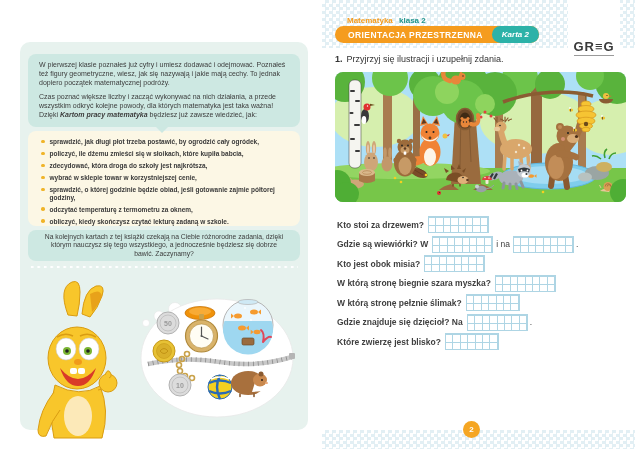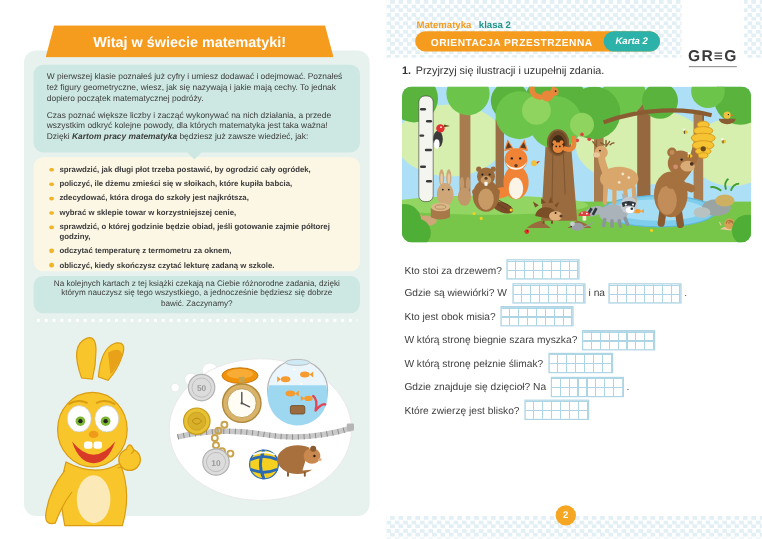--- a/index.html
+++ b/index.html
@@ -39,53 +39,50 @@
            background-size:7px 7px;}
   .band-top{left:322px;top:0;width:313px;height:48px;}
   .band-bottom{left:322px;top:430px;width:313px;height:19px;}
   .greg-box{left:568px;top:0;width:52px;height:62px;background:#fff;display:flex;
             flex-direction:column;align-items:center;justify-content:flex-end;padding-bottom:6px;box-sizing:border-box;}
   .greg-logo{font-size:13px;font-weight:bold;letter-spacing:1px;color:#3a3a3a;line-height:1;margin-top:10px;}
   .greg-tagline{width:40px;height:1px;background:#9a9a9a;margin-top:2px;}
   .hdr-labels{left:347px;top:16px;font-size:8px;font-weight:bold;text-align:right;}
   .hdr-subject{color:#f59c1e;}
   .hdr-grade{color:#1f948a;margin-left:4px;}
-  .pill-row{left:346px;top:26px;display:flex;align-items:center;}
+  .pill-row{left:335px;top:26px;display:flex;align-items:center;}
   .pill-orange{background:#f59c1e;border-radius:9px;height:17px;display:flex;align-items:center;
                padding:0 0 0 13px;}
   .pill-orange .sect{color:#fff;font-weight:bold;font-size:8.5px;letter-spacing:0.4px;padding-right:9px;}
   .pill-teal{background:#2cb2a8;border-radius:9px;height:17px;display:flex;align-items:center;
              padding:0 10px;color:#fff;font-weight:bold;font-size:8px;font-style:italic;}
   .task-line{left:335px;top:54px;display:flex;font-size:9px;color:#333;}
   .task-num{font-weight:bold;margin-right:4px;}
   .illu-wrap{left:335px;top:72px;width:291px;height:130px;border-radius:8px;overflow:hidden;}
   .questions{left:337px;top:217px;width:292px;}
   .q-row{display:flex;align-items:center;height:15px;margin-bottom:4.5px;
          font-size:8.5px;color:#3f3f3f;}
-  .q-label{margin-right:4px;white-space:nowrap;}
+  .q-label{margin-right:4px;white-space:nowrap;font-weight:bold;}
   .q-mid{margin:0 3px;white-space:nowrap;}
   .q-suffix{margin-left:2px;}
   .agrid{height:15px;box-sizing:content-box;background:#fff;border:1px solid #aed5e4;
          background-image:repeating-linear-gradient(90deg,transparent 0 6.4px,#aed5e4 6.4px 7.4px),
                           repeating-linear-gradient(0deg,transparent 0 6.4px,#aed5e4 6.4px 7.4px);}
   .g8{width:59px;} .g7{width:52px;}
   .page-circle{left:463px;top:421px;width:17px;height:17px;border-radius:50%;background:#f5a623;
                display:flex;align-items:center;justify-content:center;color:#fff;
                font-size:8px;font-weight:bold;z-index:2;}
 </style>
 </head>
 <body>
 
 <div id="canvas">
 
   <div class="abs left-page"></div>
 
-  <div class="abs banner">
-    <span>Witaj w świecie matematyki!</span>
-  </div>
 
   <div class="abs box-teal box-teal1">
     <div class="inner">
       <p>W pierwszej klasie poznałeś już cyfry i umiesz dodawać i odejmować. Poznałeś też figury geometryczne, wiesz, jak się nazywają i jakie mają cechy. To jednak dopiero początek matematycznej podróży.</p>
       <p><span>Czas poznać większe liczby i zacząć wykonywać na nich działania, a przede wszystkim odkryć kolejne powody, dla których matematyka jest taka ważna! Dzięki </span><span class="bold-it">Kartom pracy matematyka</span><span> będziesz już zawsze wiedzieć, jak:</span></p>
     </div>
   </div>
   <div class="abs tri-down"></div>
 
   <div class="abs box-cream">

